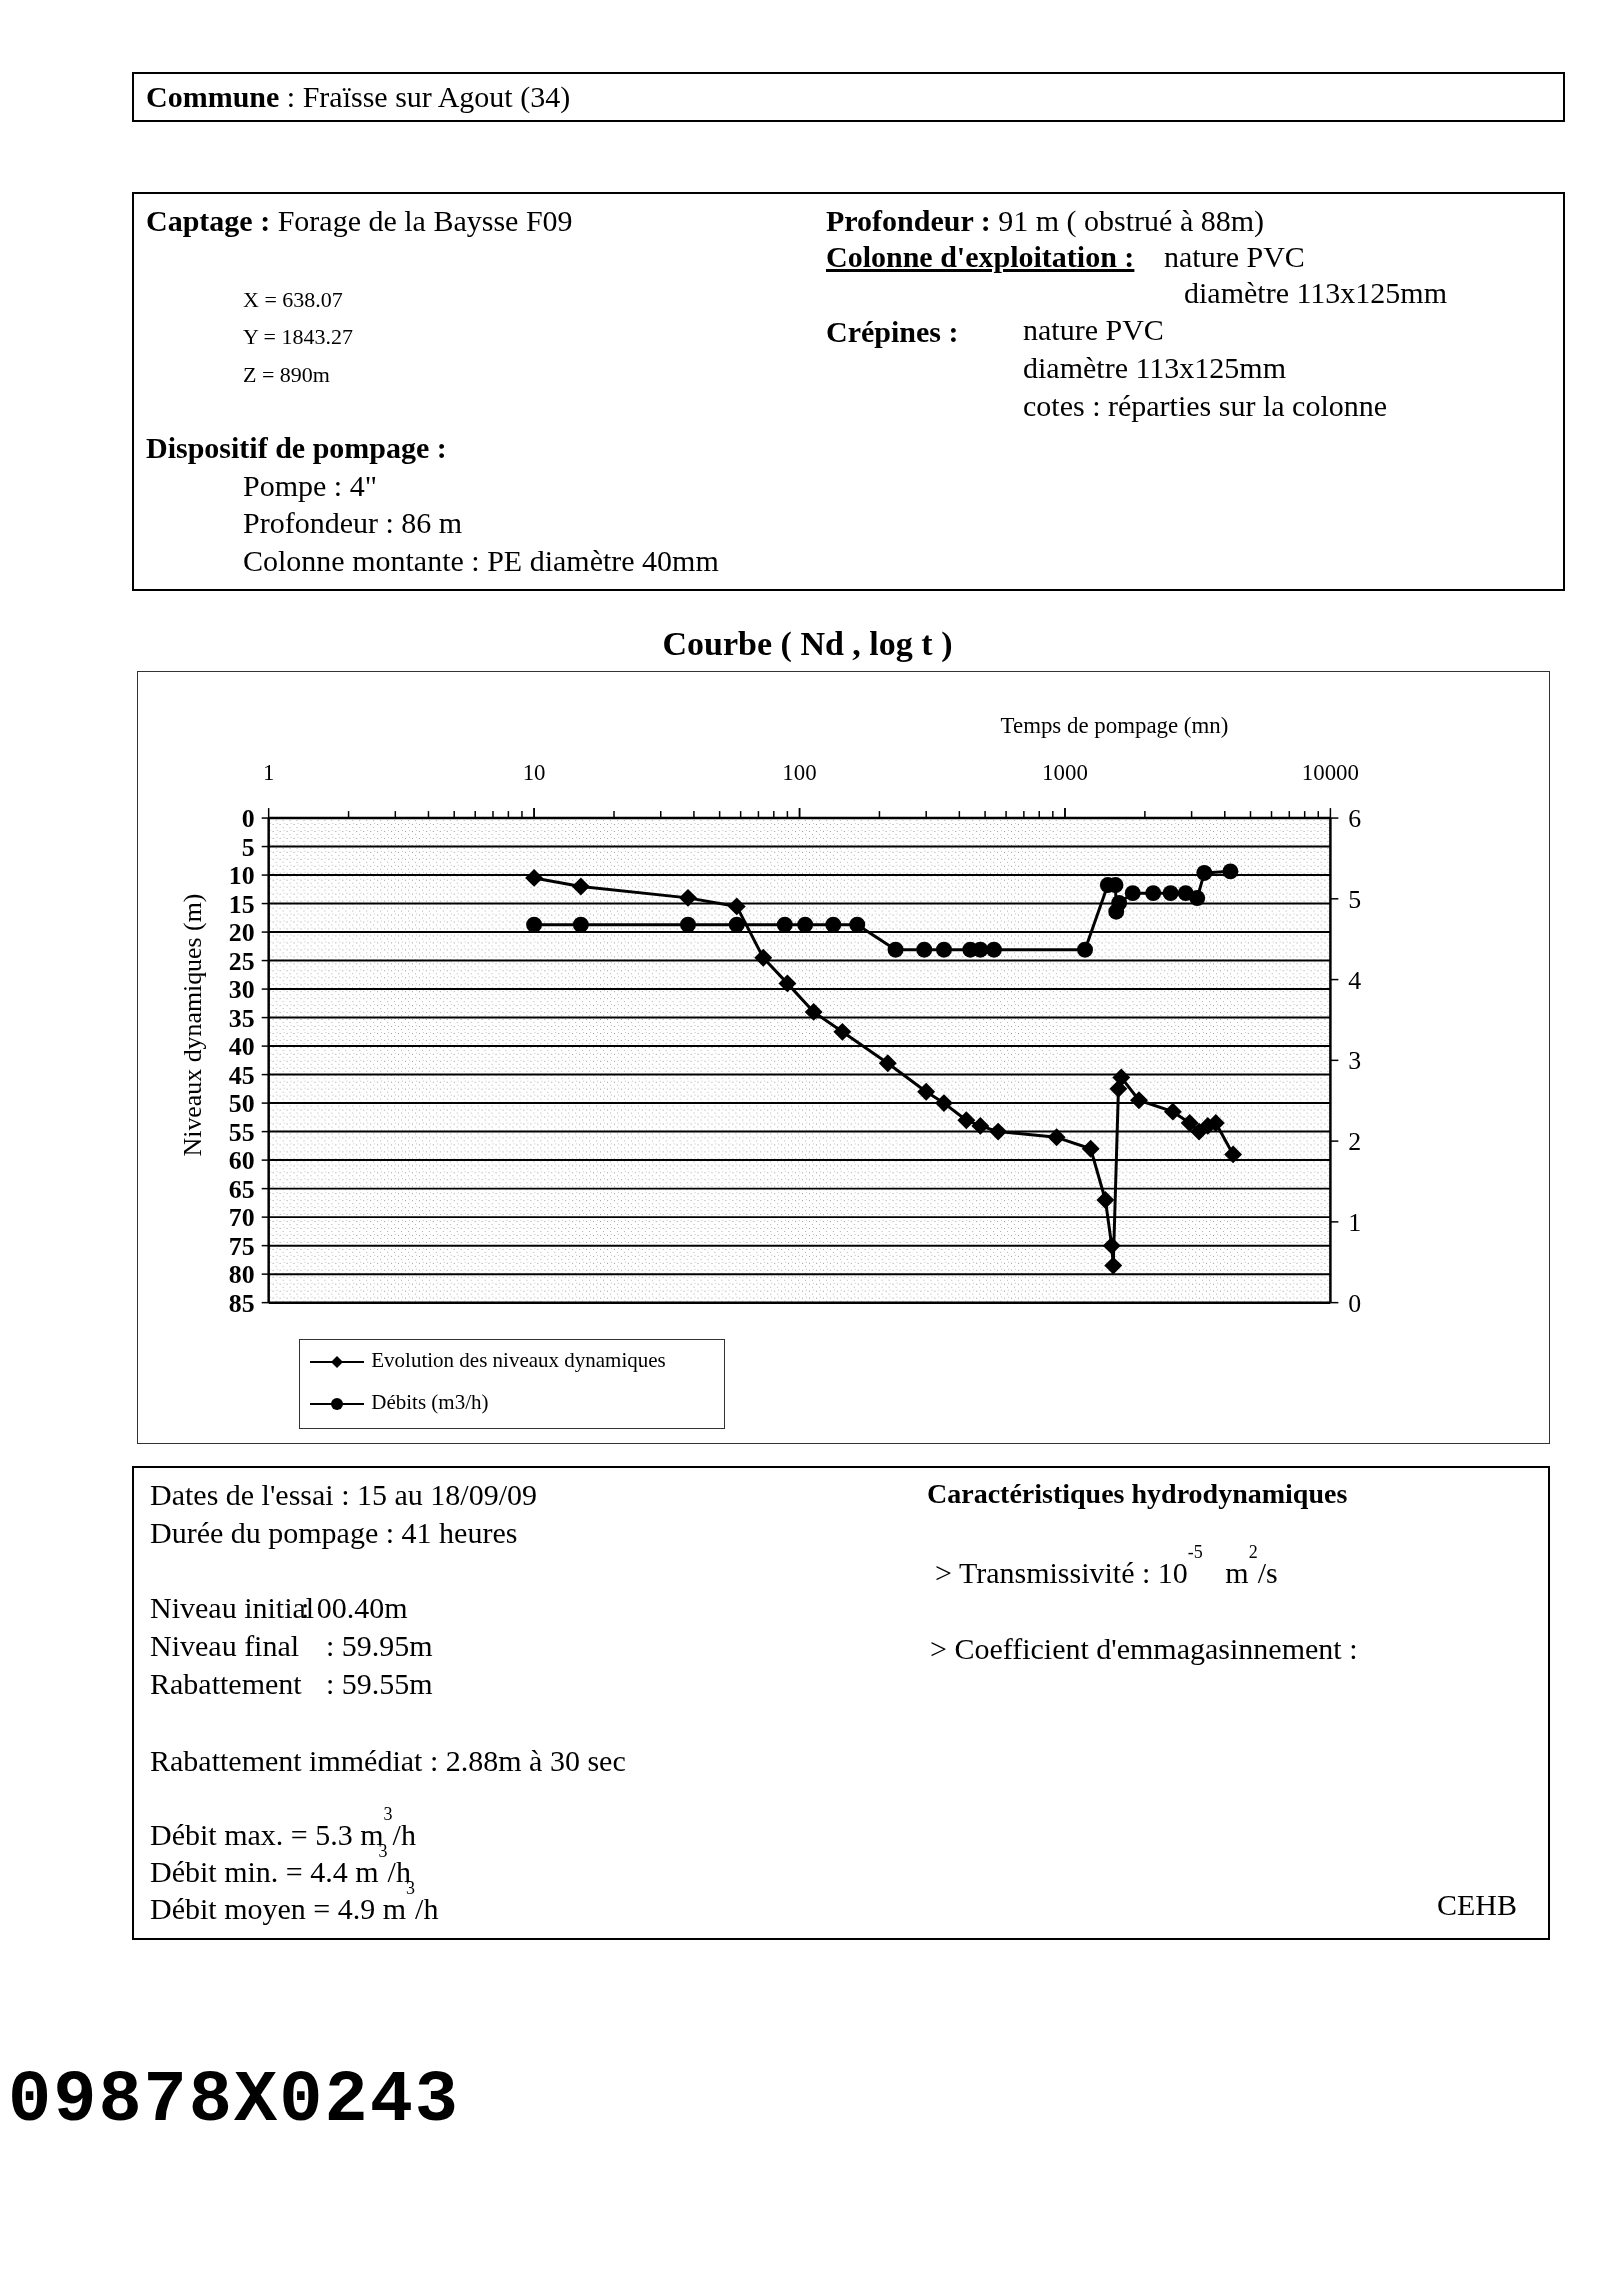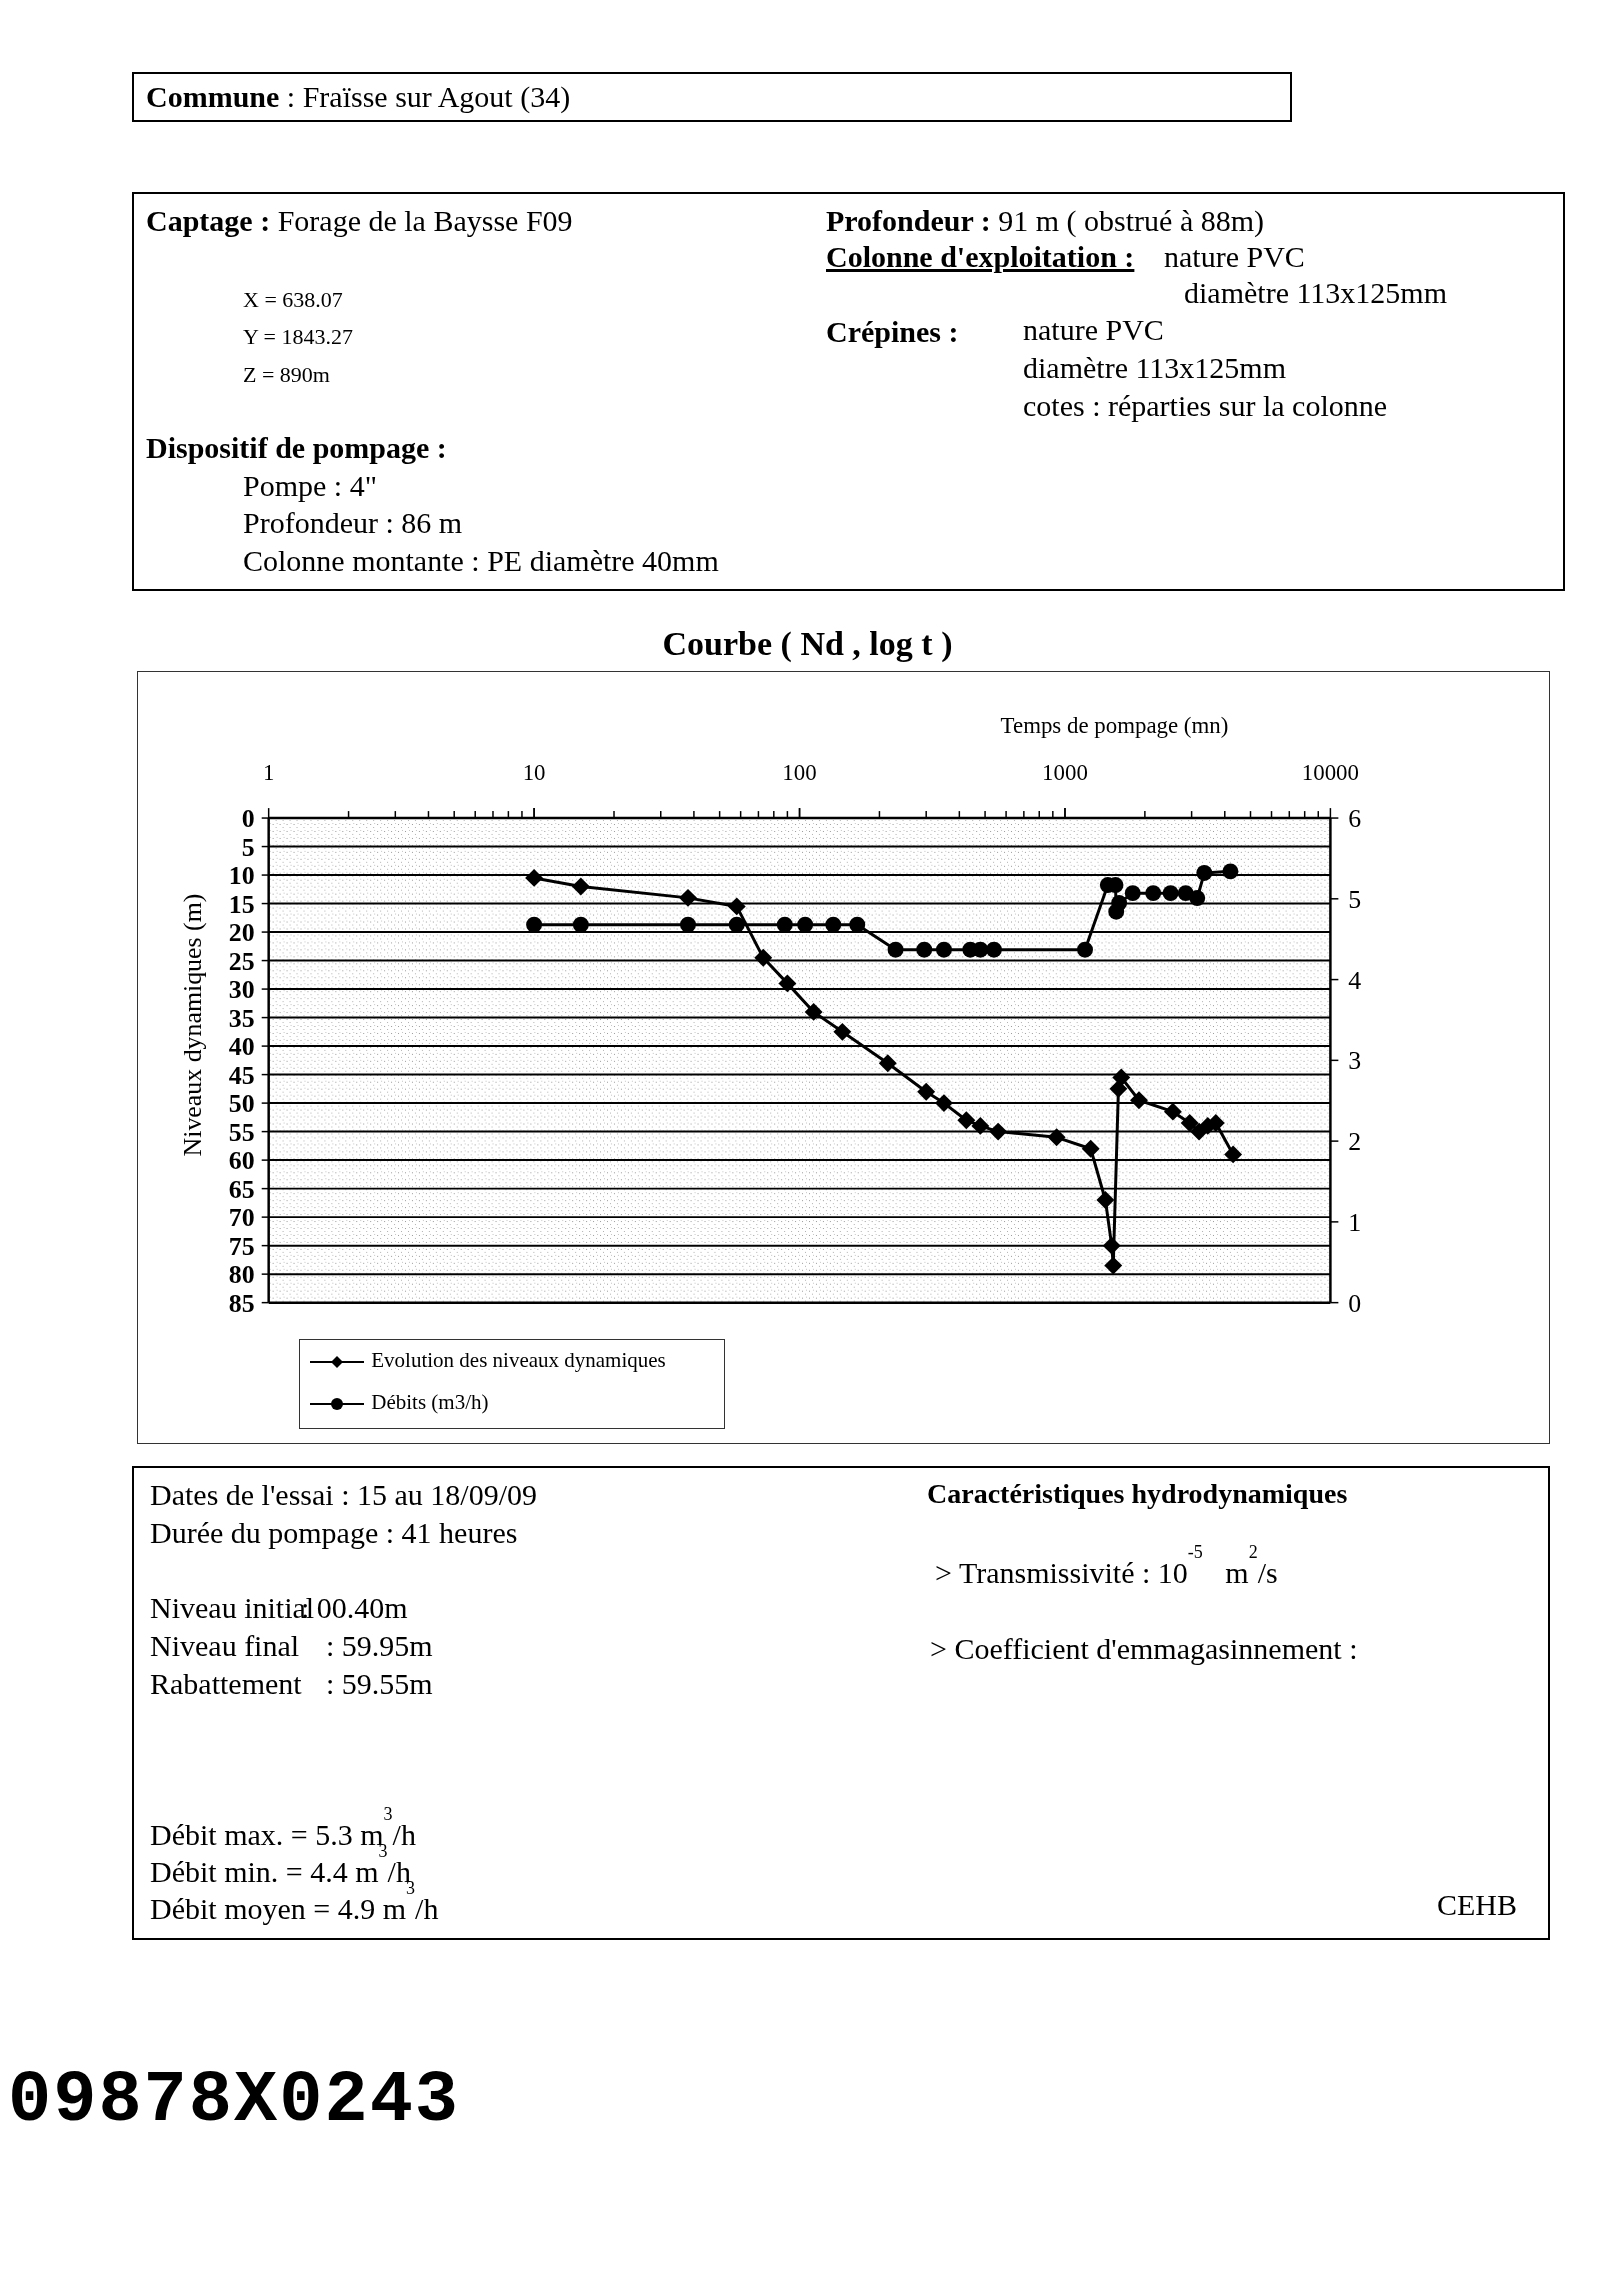--- a/index.html
+++ b/index.html
@@ -9,21 +9,21 @@
   }
   .box { position: absolute; border: 2px solid #000; box-sizing: border-box; }
   .abs { position: absolute; white-space: nowrap; }
   .b { font-weight: bold; }
   .t30 { font-size: 30px; }
   .t28 { font-size: 28px; }
   .t22 { font-size: 22px; }
   sup { font-size: 60%; line-height: 0; position: relative; top: -0.2em; vertical-align: top; }
 
   
-  #hdr { left: 132px; top: 72px; width: 1160px; height: 50px; }
+  #hdr { left: 132px; top: 72px; width: 1433px; height: 50px; }
 
   
   #cap { left: 132px; top: 192px; width: 1433px; height: 399px; }
 
   
   #chart-title { left: 0; top: 625px; width: 1615px; text-align: center; font-size: 34px; font-weight: bold; }
   #chart-frame { left: 137px; top: 671px; width: 1411px; height: 771px; border: 1.5px solid #333; }
   #chart-svg { position: absolute; left: 0; top: 0; }
 
   
@@ -281,20 +281,21 @@
   <div class="abs t30" style="left:16px; top:10px;">Dates de l'essai : 15 au 18/09/09</div>
   <div class="abs t30" style="left:16px; top:48px;">Durée du pompage : 41 heures</div>
 
   <div class="abs t30" style="left:16px; top:123px;">Niveau initial</div>
   <div class="abs t30" style="left:167px; top:123px;">: 00.40m</div>
   <div class="abs t30" style="left:16px; top:161px;">Niveau final</div>
   <div class="abs t30" style="left:192px; top:161px;">: 59.95m</div>
   <div class="abs t30" style="left:16px; top:199px;">Rabattement</div>
   <div class="abs t30" style="left:192px; top:199px;">: 59.55m</div>
 
+  <div class="abs t30" style="left:16px; top:276px;">Rabattement immédiat : 2.88m à 30 sec</div>
 
   <div class="abs t30" style="left:16px; top:350px;">
     <span>Débit max. = 5.3 m</span><sup>3</sup><span>/h</span>
   </div>
   <div class="abs t30" style="left:16px; top:387px;">
     <span>Débit min. = 4.4 m</span><sup>3</sup><span>/h</span>
   </div>
   <div class="abs t30" style="left:16px; top:424px;">
     <span>Débit moyen = 4.9 m</span><sup>3</sup><span>/h</span>
   </div>

